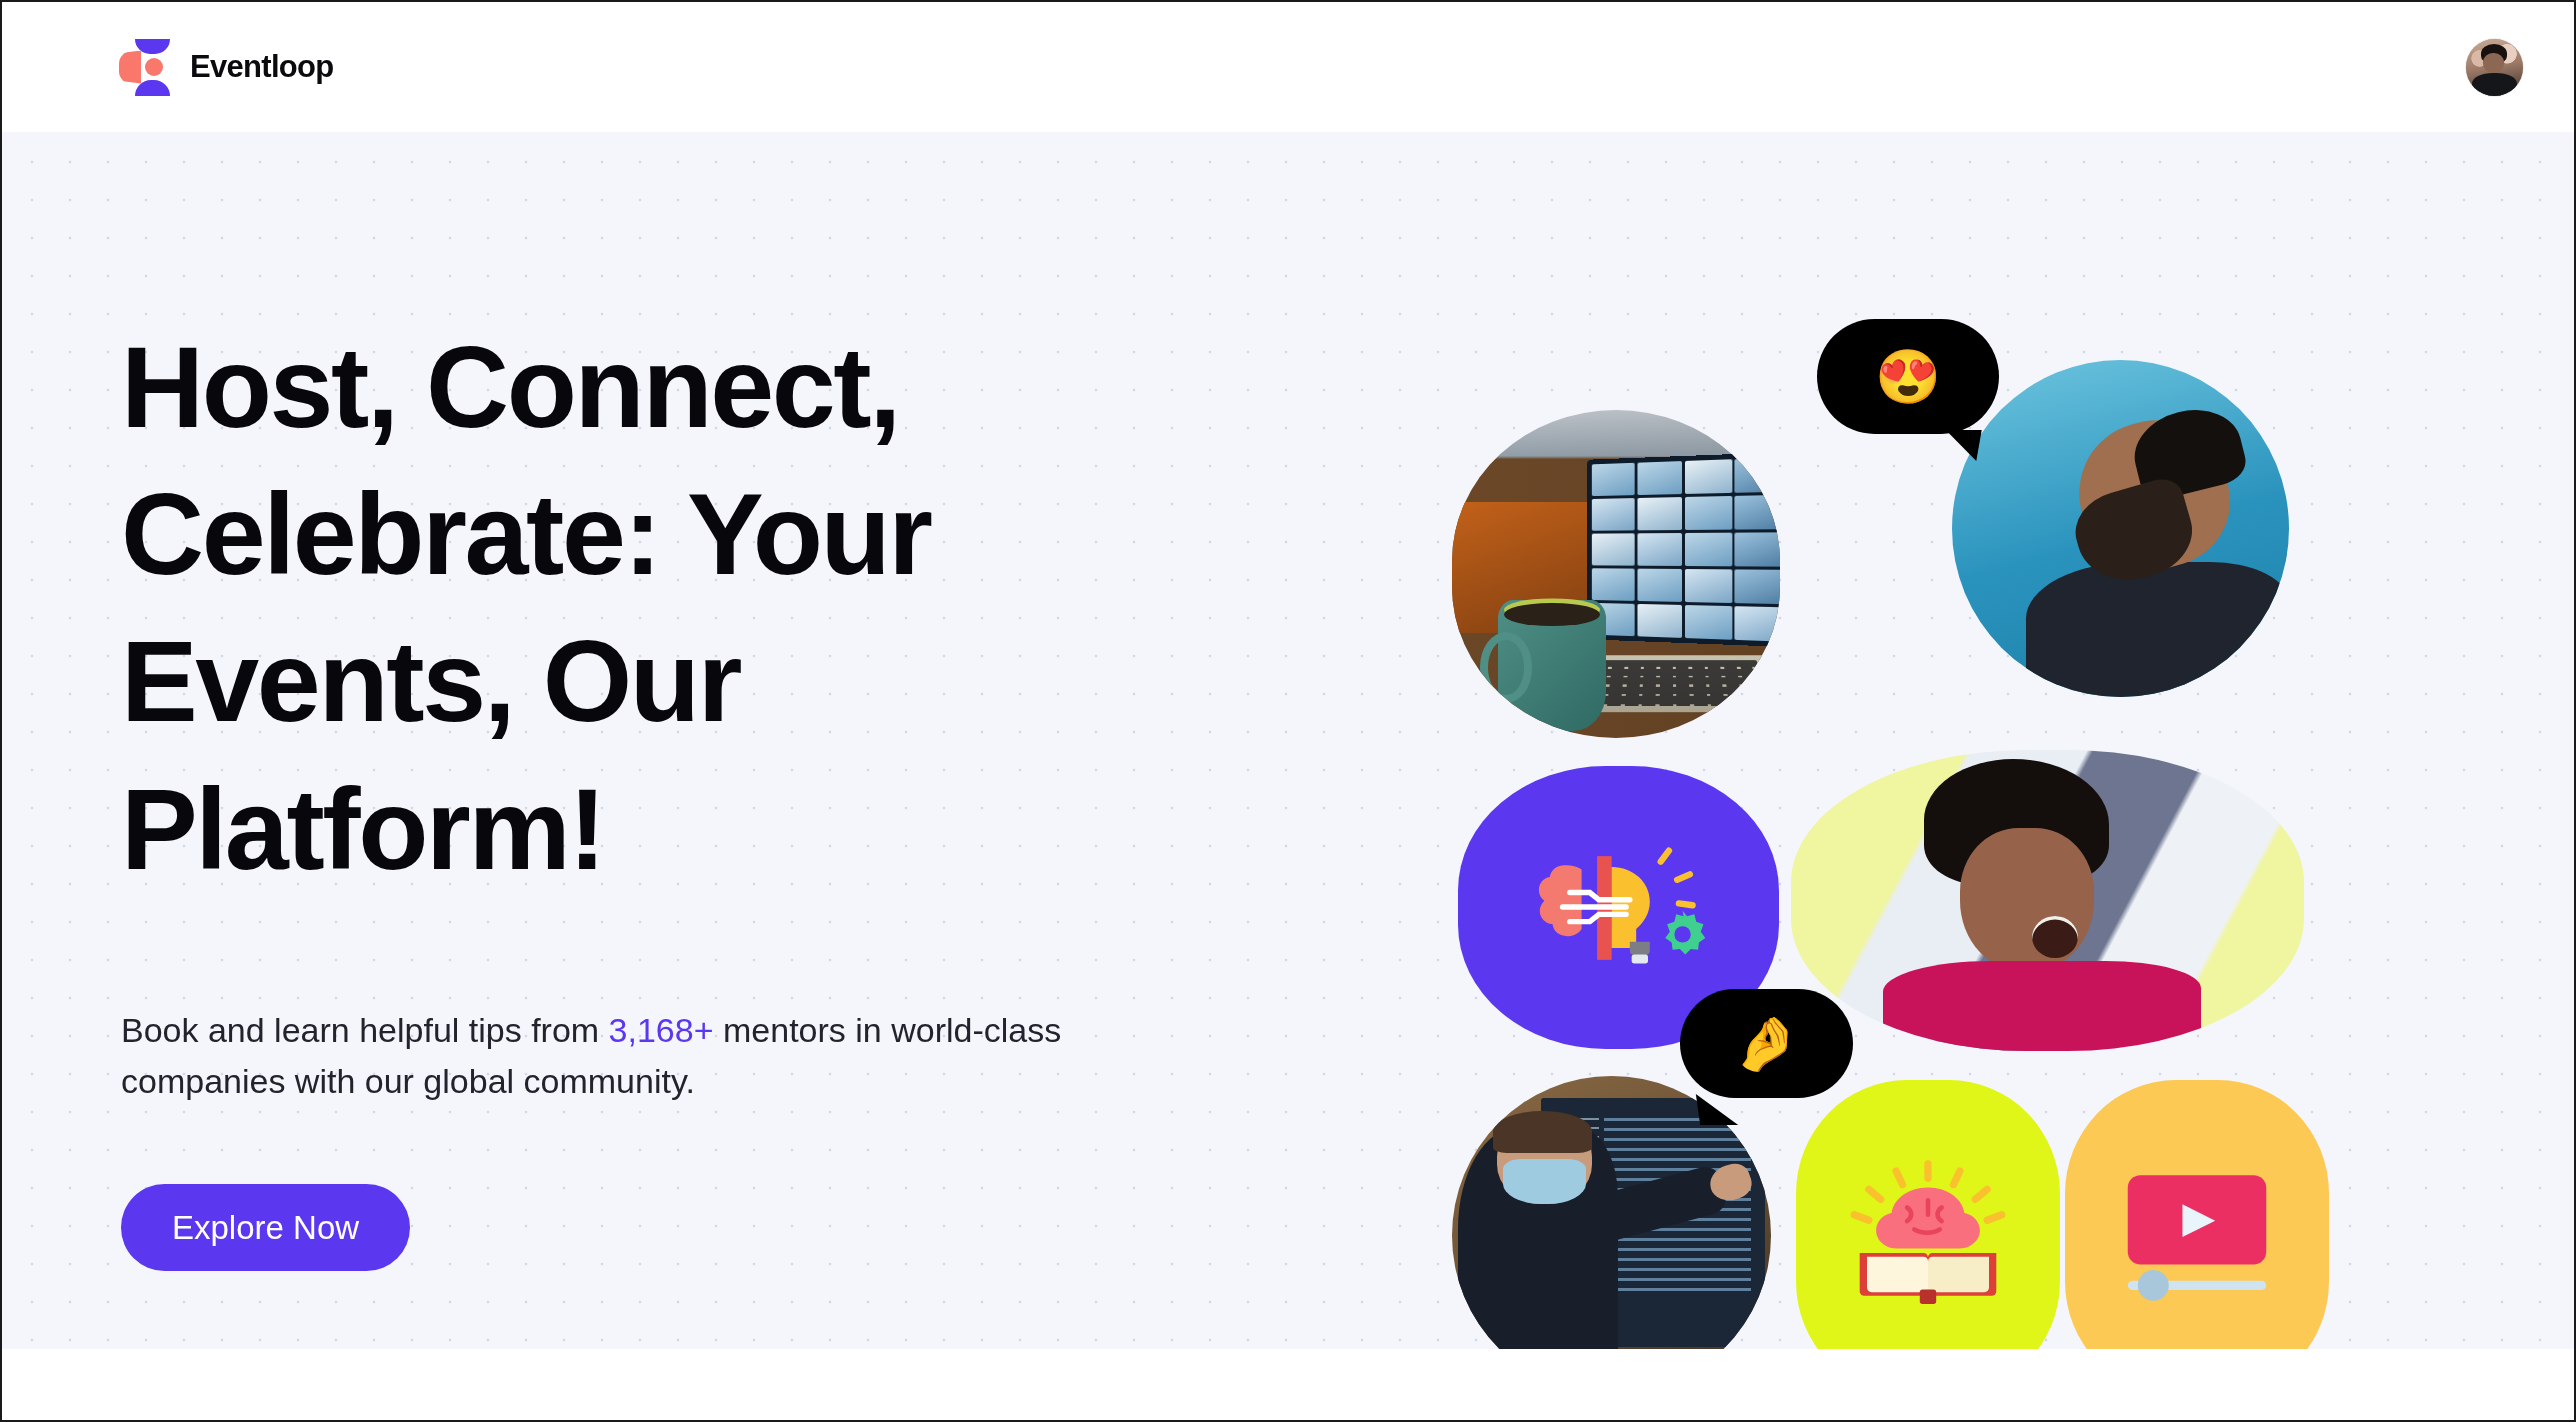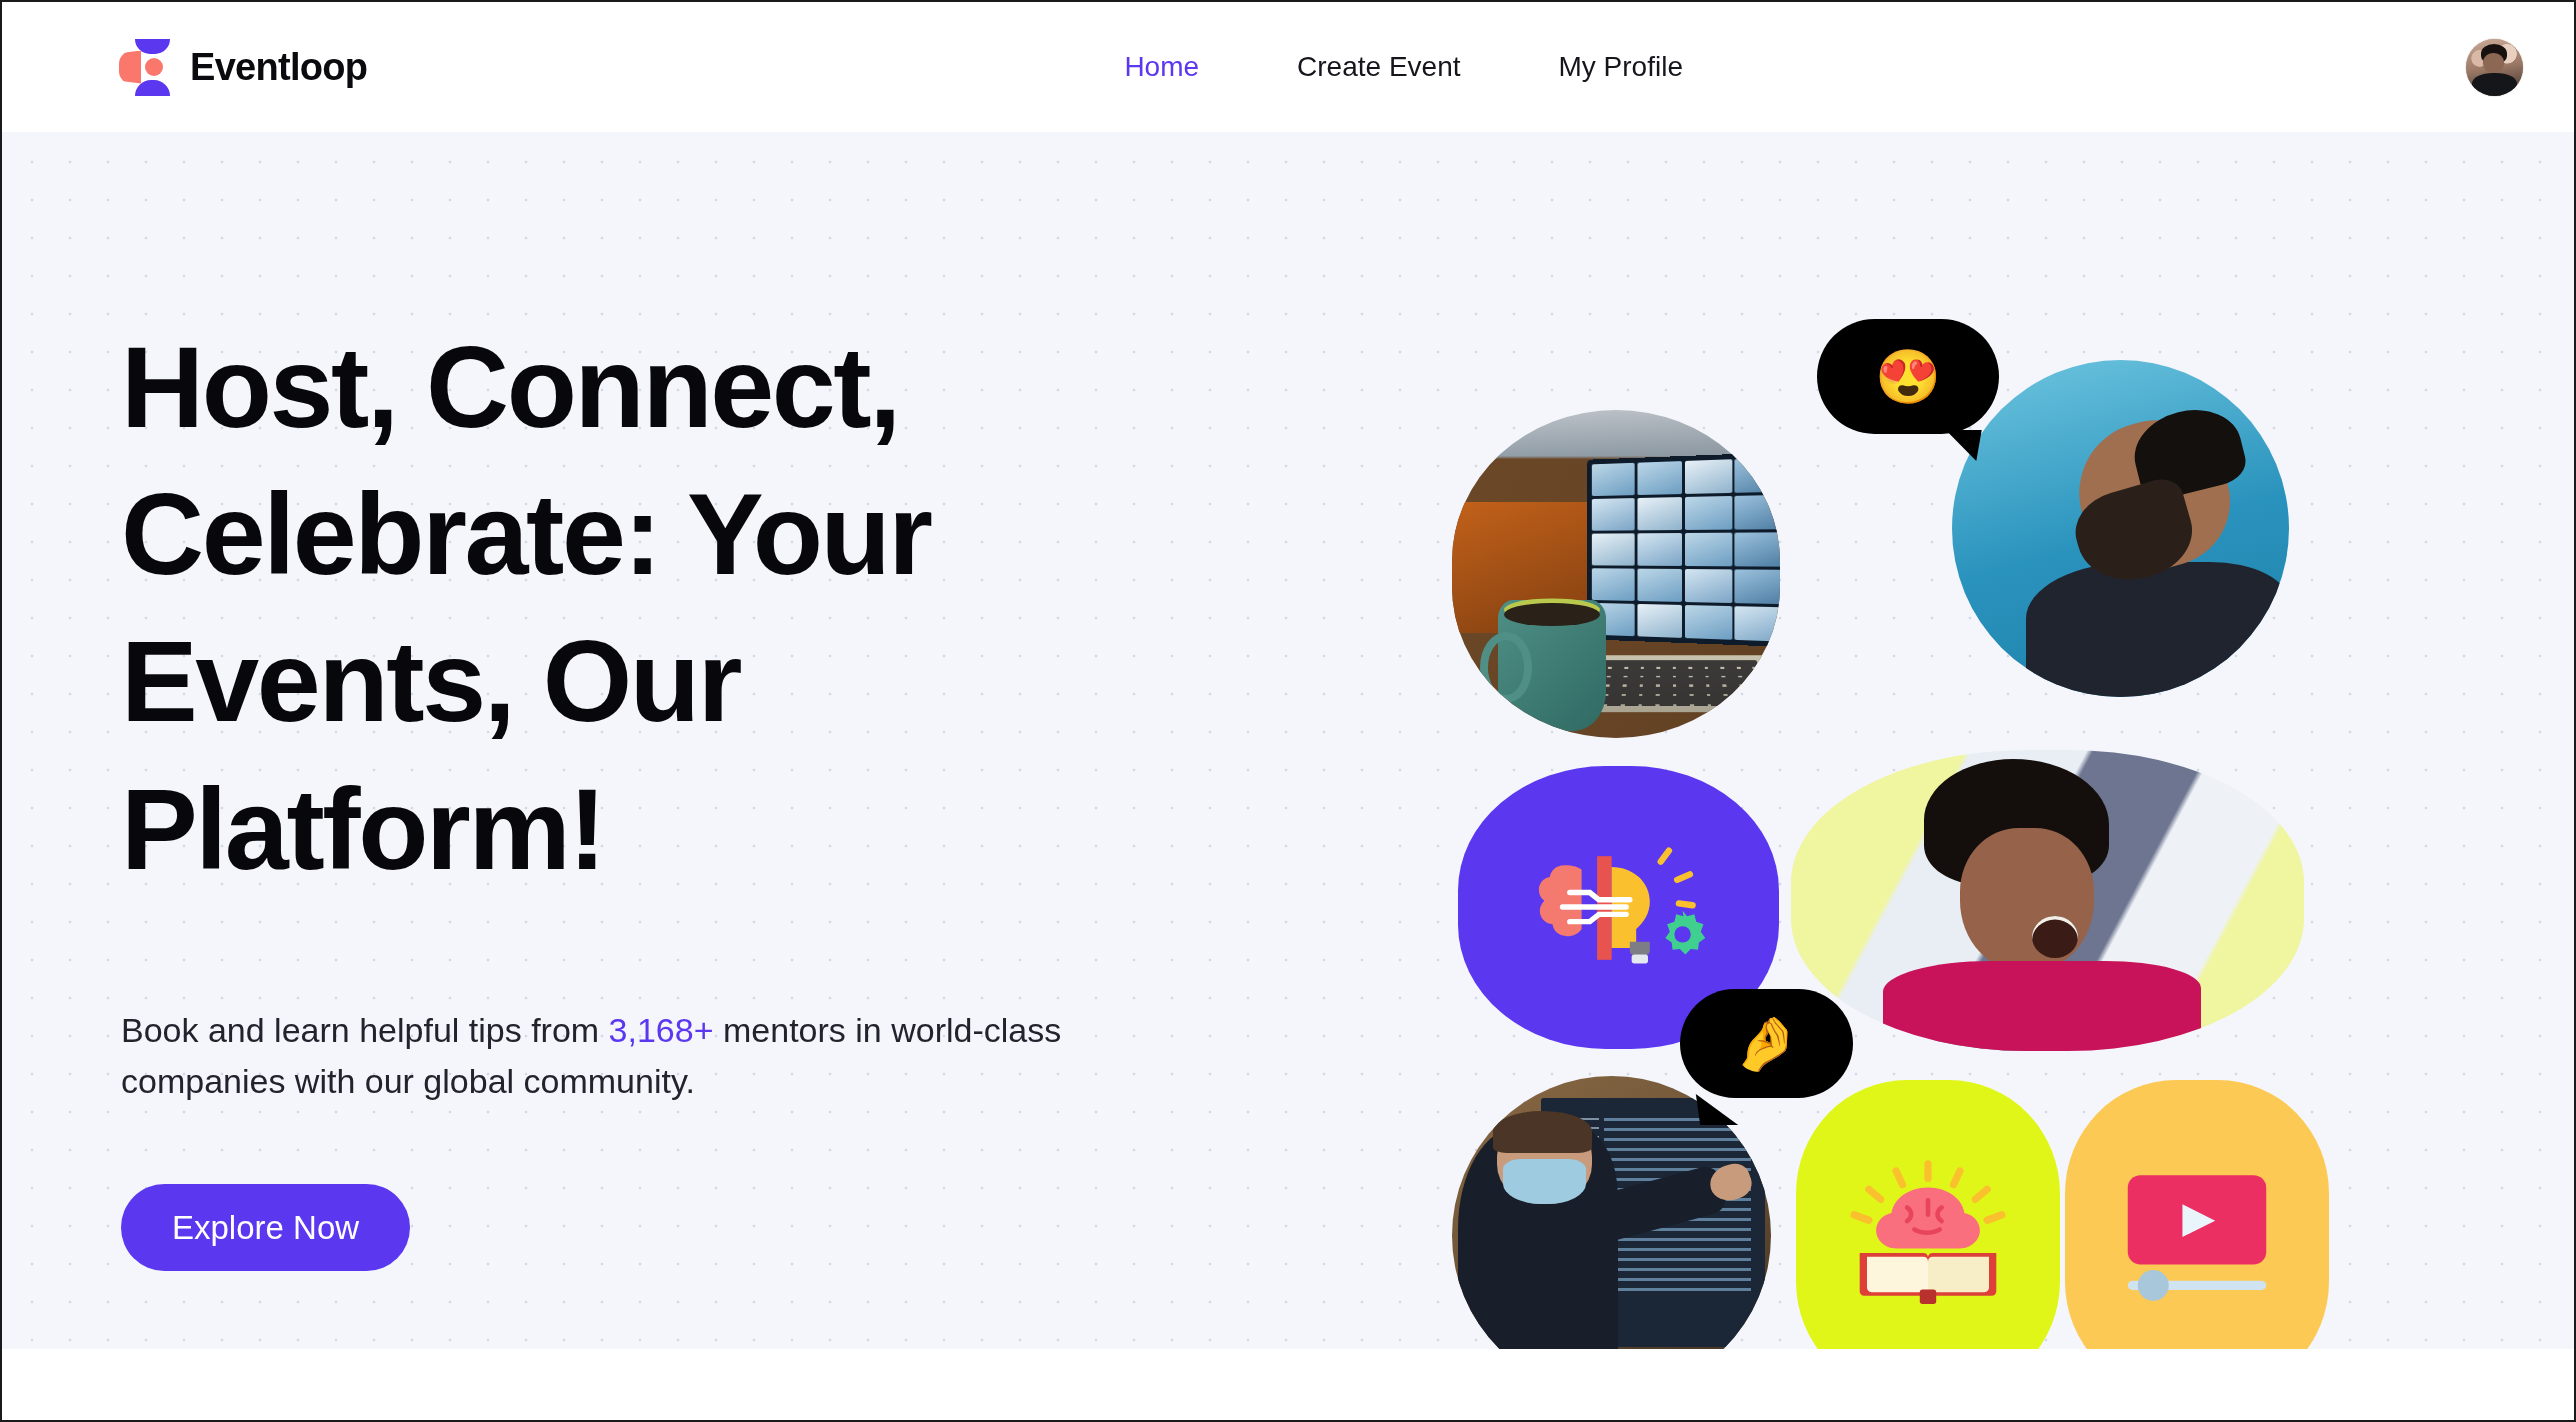--- a/index.html
+++ b/index.html
@@ -65,21 +65,21 @@
   }
   .logo-dot {
     position: absolute;
     left: 25.5px; top: 19px;
     width: 18px; height: 18px;
     border-radius: 50%;
     background: #f9776b;
   }
 
   .brand-name {
-    font-size: 38px;
+    font-size: 31px;
     font-weight: 700;
     letter-spacing: -0.7px;
     color: #0b0b0f;
     white-space: nowrap;
   }
 
   .nav {
     display: flex;
     align-items: center;
     gap: 98px;
@@ -533,25 +533,20 @@
     <div class="brand">
       <span class="logo-mark">
         <span class="logo-arc-top"></span>
         <span class="logo-wedge"></span>
         <span class="logo-dot"></span>
         <span class="logo-arc-bottom"></span>
       </span>
       <span class="brand-name">Eventloop</span>
     </div>
 
-    <nav class="nav">
-      <a class="nav-link is-active">Home</a>
-      <a class="nav-link">Create Event</a>
-      <a class="nav-link">My Profile</a>
-    </nav>
 
     <div class="avatar">
       <span class="av-bg"></span>
       <span class="av-hair"></span>
       <span class="av-face"></span>
       <span class="av-body"></span>
     </div>
   </header>
 
   <section class="hero">

